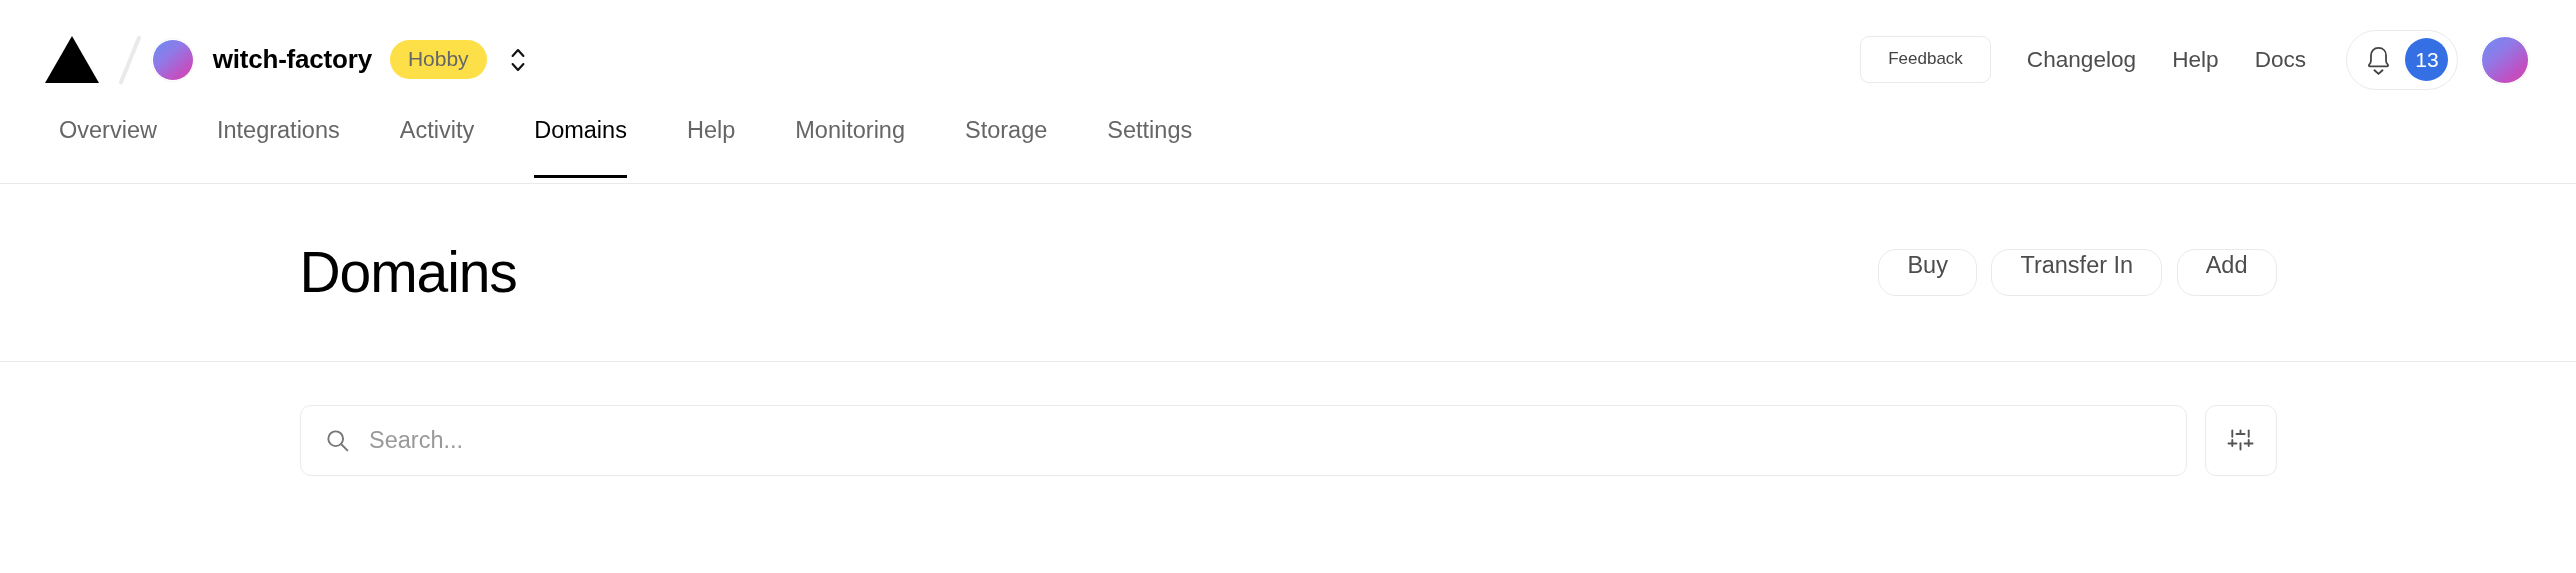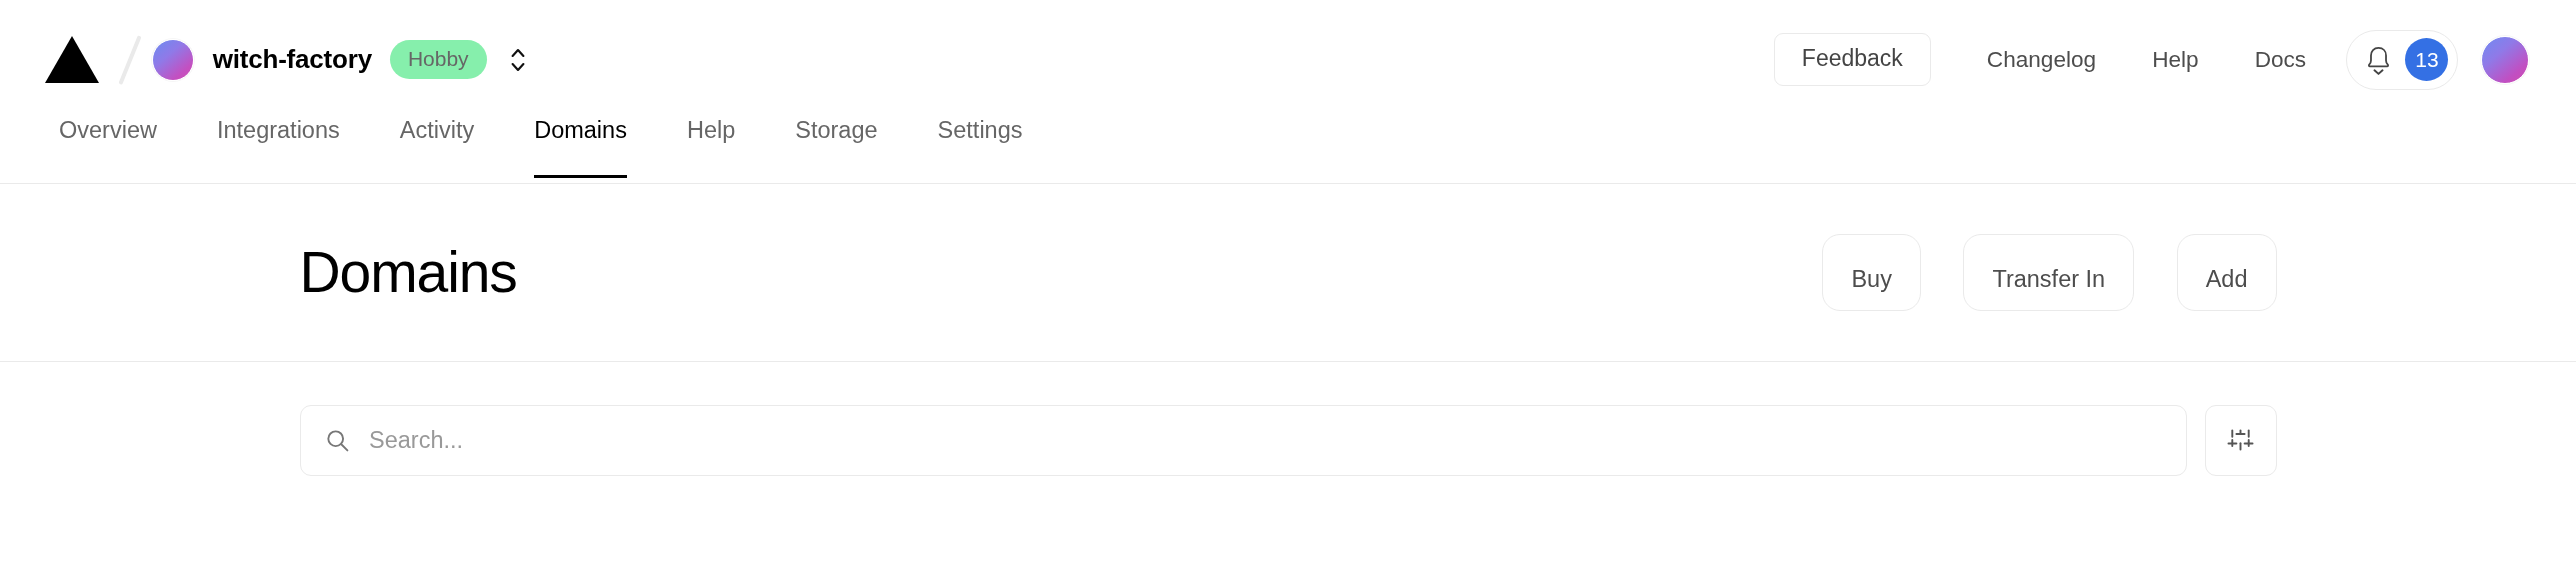--- a/index.html
+++ b/index.html
@@ -81,21 +81,21 @@
     font-size: 26px;
     font-weight: 600;
     color: #000000;
     margin-left: 19px;
     letter-spacing: -0.2px;
     white-space: nowrap;
   }
 
   .plan-badge {
     margin-left: 18px;
-    background: #86efac;
+    background: #fde047;
     color: #666666;
     font-size: 21px;
     padding: 8.1px 18px 10px;
     border-radius: 36px;
     line-height: 1;
     white-space: nowrap;
   }
 
   .scope-selector {
     margin-left: 18px;
@@ -112,34 +112,34 @@
     display: flex;
     align-items: center;
     gap: 0;
   }
 
   .feedback-btn {
     border: 1.4px solid #eaeaea;
     border-radius: 9px;
     background: #fff;
     color: #444444;
-    font-size: 23px;
+    font-size: 17px;
     font-family: inherit;
     padding: 13.6px 27px 15.4px;
     line-height: 1;
     cursor: pointer;
     white-space: nowrap;
   }
 
   .top-link {
     color: #4d4d4d;
     font-size: 22.6px;
     text-decoration: none;
     white-space: nowrap;
-    margin-left: 56px;
+    margin-left: 36px;
     cursor: pointer;
   }
 
   .notif-pill {
     margin-left: 40px;
     border: 1.4px solid #eaeaea;
     border-radius: 40px;
     height: 60px;
     display: flex;
     align-items: center;
@@ -253,25 +253,24 @@
     gap: 14.5px;
   }
 
   .action-btn {
     border: 1.4px solid #eaeaea;
     border-radius: 18px;
     background: #ffffff;
     color: #4d4d4d;
     font-size: 23.5px;
     font-family: inherit;
-    padding: 33px 28px 18px;
-    line-height: 1;
-    cursor: pointer;
-    white-space: nowrap;
-    margin-left: 28px;
+    padding: 4px 28px 18px;
+    line-height: 1;
+    cursor: pointer;
+    white-space: nowrap;
   }
 
   
   .search-section {
     padding: 43px 45px 0;
   }
 
   .search-inner {
     width: 100%;
     max-width: 2287px;
@@ -370,20 +369,21 @@
       <div class="user-avatar"></div>
     </div>
   </div>
 
   <div class="navbar">
     <a class="nav-tab">Overview</a>
     <a class="nav-tab">Integrations</a>
     <a class="nav-tab">Activity</a>
     <a class="nav-tab active">Domains</a>
     <a class="nav-tab">Help</a>
+    <a class="nav-tab">Monitoring</a>
     <a class="nav-tab">Storage</a>
     <a class="nav-tab">Settings</a>
   </div>
 
   <div class="title-section">
     <div class="title-inner">
       <h1 class="page-title">Domains</h1>
       <div class="title-actions">
         <button class="action-btn">Buy</button>
         <button class="action-btn">Transfer In</button>

